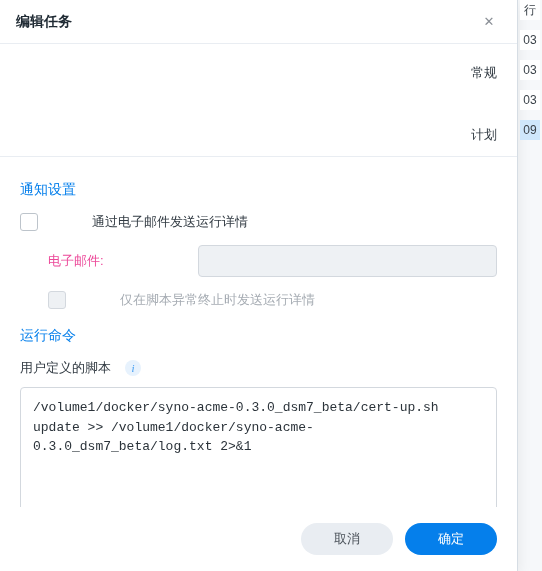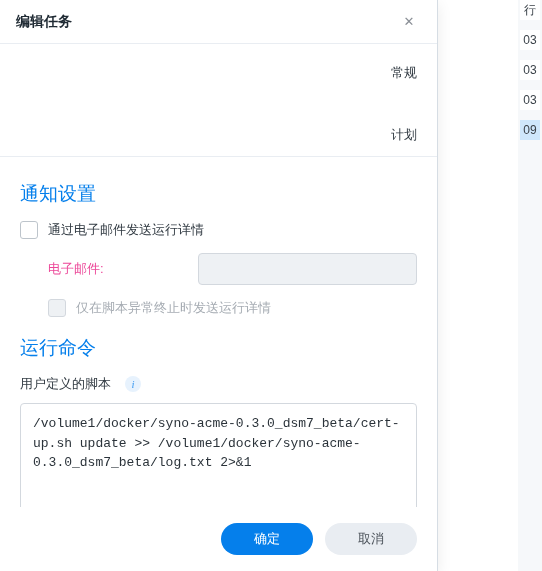--- a/index.html
+++ b/index.html
@@ -1,28 +1,28 @@
 <!DOCTYPE html>
 <html><head>
 <meta charset="utf-8">
 <style>
   * { box-sizing: border-box; margin: 0; padding: 0; }
   html, body { width: 542px; height: 571px; font-family: "Microsoft YaHei", "Helvetica Neue", Arial, sans-serif; font-size: 13px; color: #323b43; background: #fff; }
   .page { position: relative; width: 542px; height: 571px; overflow: hidden; }
-  .dialog { position: absolute; left: 0; top: 0; width: 438px; height: 571px; background: #fff; border-right: 1px solid #d6dde4; box-shadow: 0 4px 14px rgba(0,0,0,0.08); display: flex; flex-direction: column; }
+  .dialog { position: absolute; left: 0; top: 0; width: 518px; height: 571px; background: #fff; border-right: 1px solid #d6dde4; box-shadow: 0 4px 14px rgba(0,0,0,0.08); display: flex; flex-direction: column; }
   .dlg-header { height: 44px; display: flex; align-items: center; padding: 0 16px; border-bottom: 1px solid #e9edf2; }
   .dlg-title { flex: 1; font-size: 14px; font-weight: 600; color: #1f2a33; }
   .dlg-close { width: 24px; height: 24px; display: flex; align-items: center; justify-content: center; cursor: pointer; color: #8a8f96; }
   .tabs { display: flex; align-items: flex-end; gap: 24px; padding: 12px 20px 0 20px; border-bottom: 1px solid #e9edf2; flex-direction: column; }
   .tab { padding: 8px 0 12px 0; font-size: 13px; color: #323b43; cursor: pointer; position: relative; }
   .tab.active { color: #057FEB; font-weight: 600; }
   .tab.active::after { content: ""; position: absolute; left: 50%; bottom: -1px; width: 12px; height: 12px; transform: translateX(-50%) rotate(45deg); background: #fff; border-left: 1px solid #e9edf2; border-top: 1px solid #e9edf2; }
   .body { flex: 1; overflow: auto; padding: 20px 20px 12px 20px; }
-  .section-title { color: #057FEB; font-size: 19px; font-weight: 500; margin: 4px 0 14px 0; }
-  .row { display: flex; align-items: flex-start; margin-bottom: 14px; }
+  .section-title { color: #057FEB; font-size: 14px; font-weight: 500; margin: 4px 0 14px 0; }
+  .row { display: flex; align-items: flex-start; margin-bottom: 14px; gap: 44px; }
   .checkbox { width: 18px; height: 18px; border: 1px solid #bdc4cb; border-radius: 3px; background: #fff; margin-right: 10px; flex: none; cursor: pointer; }
   .checkbox.disabled { background: #eef1f4; border-color: #d3d8de; cursor: default; }
   .label-disabled { color: #a6acb3; }
   .sub { margin-left: 28px; }
   .form-row { display: flex; align-items: center; margin-bottom: 14px; }
   .form-label { width: 150px; color: #ec4899; }
   .text-input { flex: 1; height: 32px; border: 1px solid #d3d8de; border-radius: 4px; background: #eef1f4; padding: 0 10px; }
   .text-input:disabled { color: #8a8f96; }
   .inline-title { display: flex; align-items: center; gap: 14px; margin: 6px 0 10px 0; }
   .info-icon { width: 16px; height: 16px; border-radius: 50%; background: #e7f2fd; color: #3d9bf2; font-family: Georgia, serif; font-style: italic; font-size: 11px; display: flex; align-items: center; justify-content: center; }
@@ -77,22 +77,22 @@
       <div class="inline-title">
         <span>用户定义的脚本</span>
         <span class="info-icon">i</span>
       </div>
 
       <textarea class="script-box" style="">/volume1/docker/syno-acme-0.3.0_dsm7_beta/cert-up.sh update &gt;&gt; /volume1/docker/syno-acme-0.3.0_dsm7_beta/log.txt 2&gt;&amp;1</textarea>
 
     </div>
 
     <div class="footer">
+      <button class="btn btn-cancel">取消</button>
       <button class="btn btn-ok">确定</button>
-      <button class="btn btn-cancel">取消</button>
     </div>
   </div>
 
 <div class="bg-cell" style="top: 0px;">行</div>
     <div class="bg-cell" style="top: 30px;">03</div>
     <div class="bg-cell" style="top: 60px;">03</div>
     <div class="bg-cell" style="top: 90px;">03</div>
     <div class="bg-cell hl" style="top: 120px;">09</div>
   </div>
 

